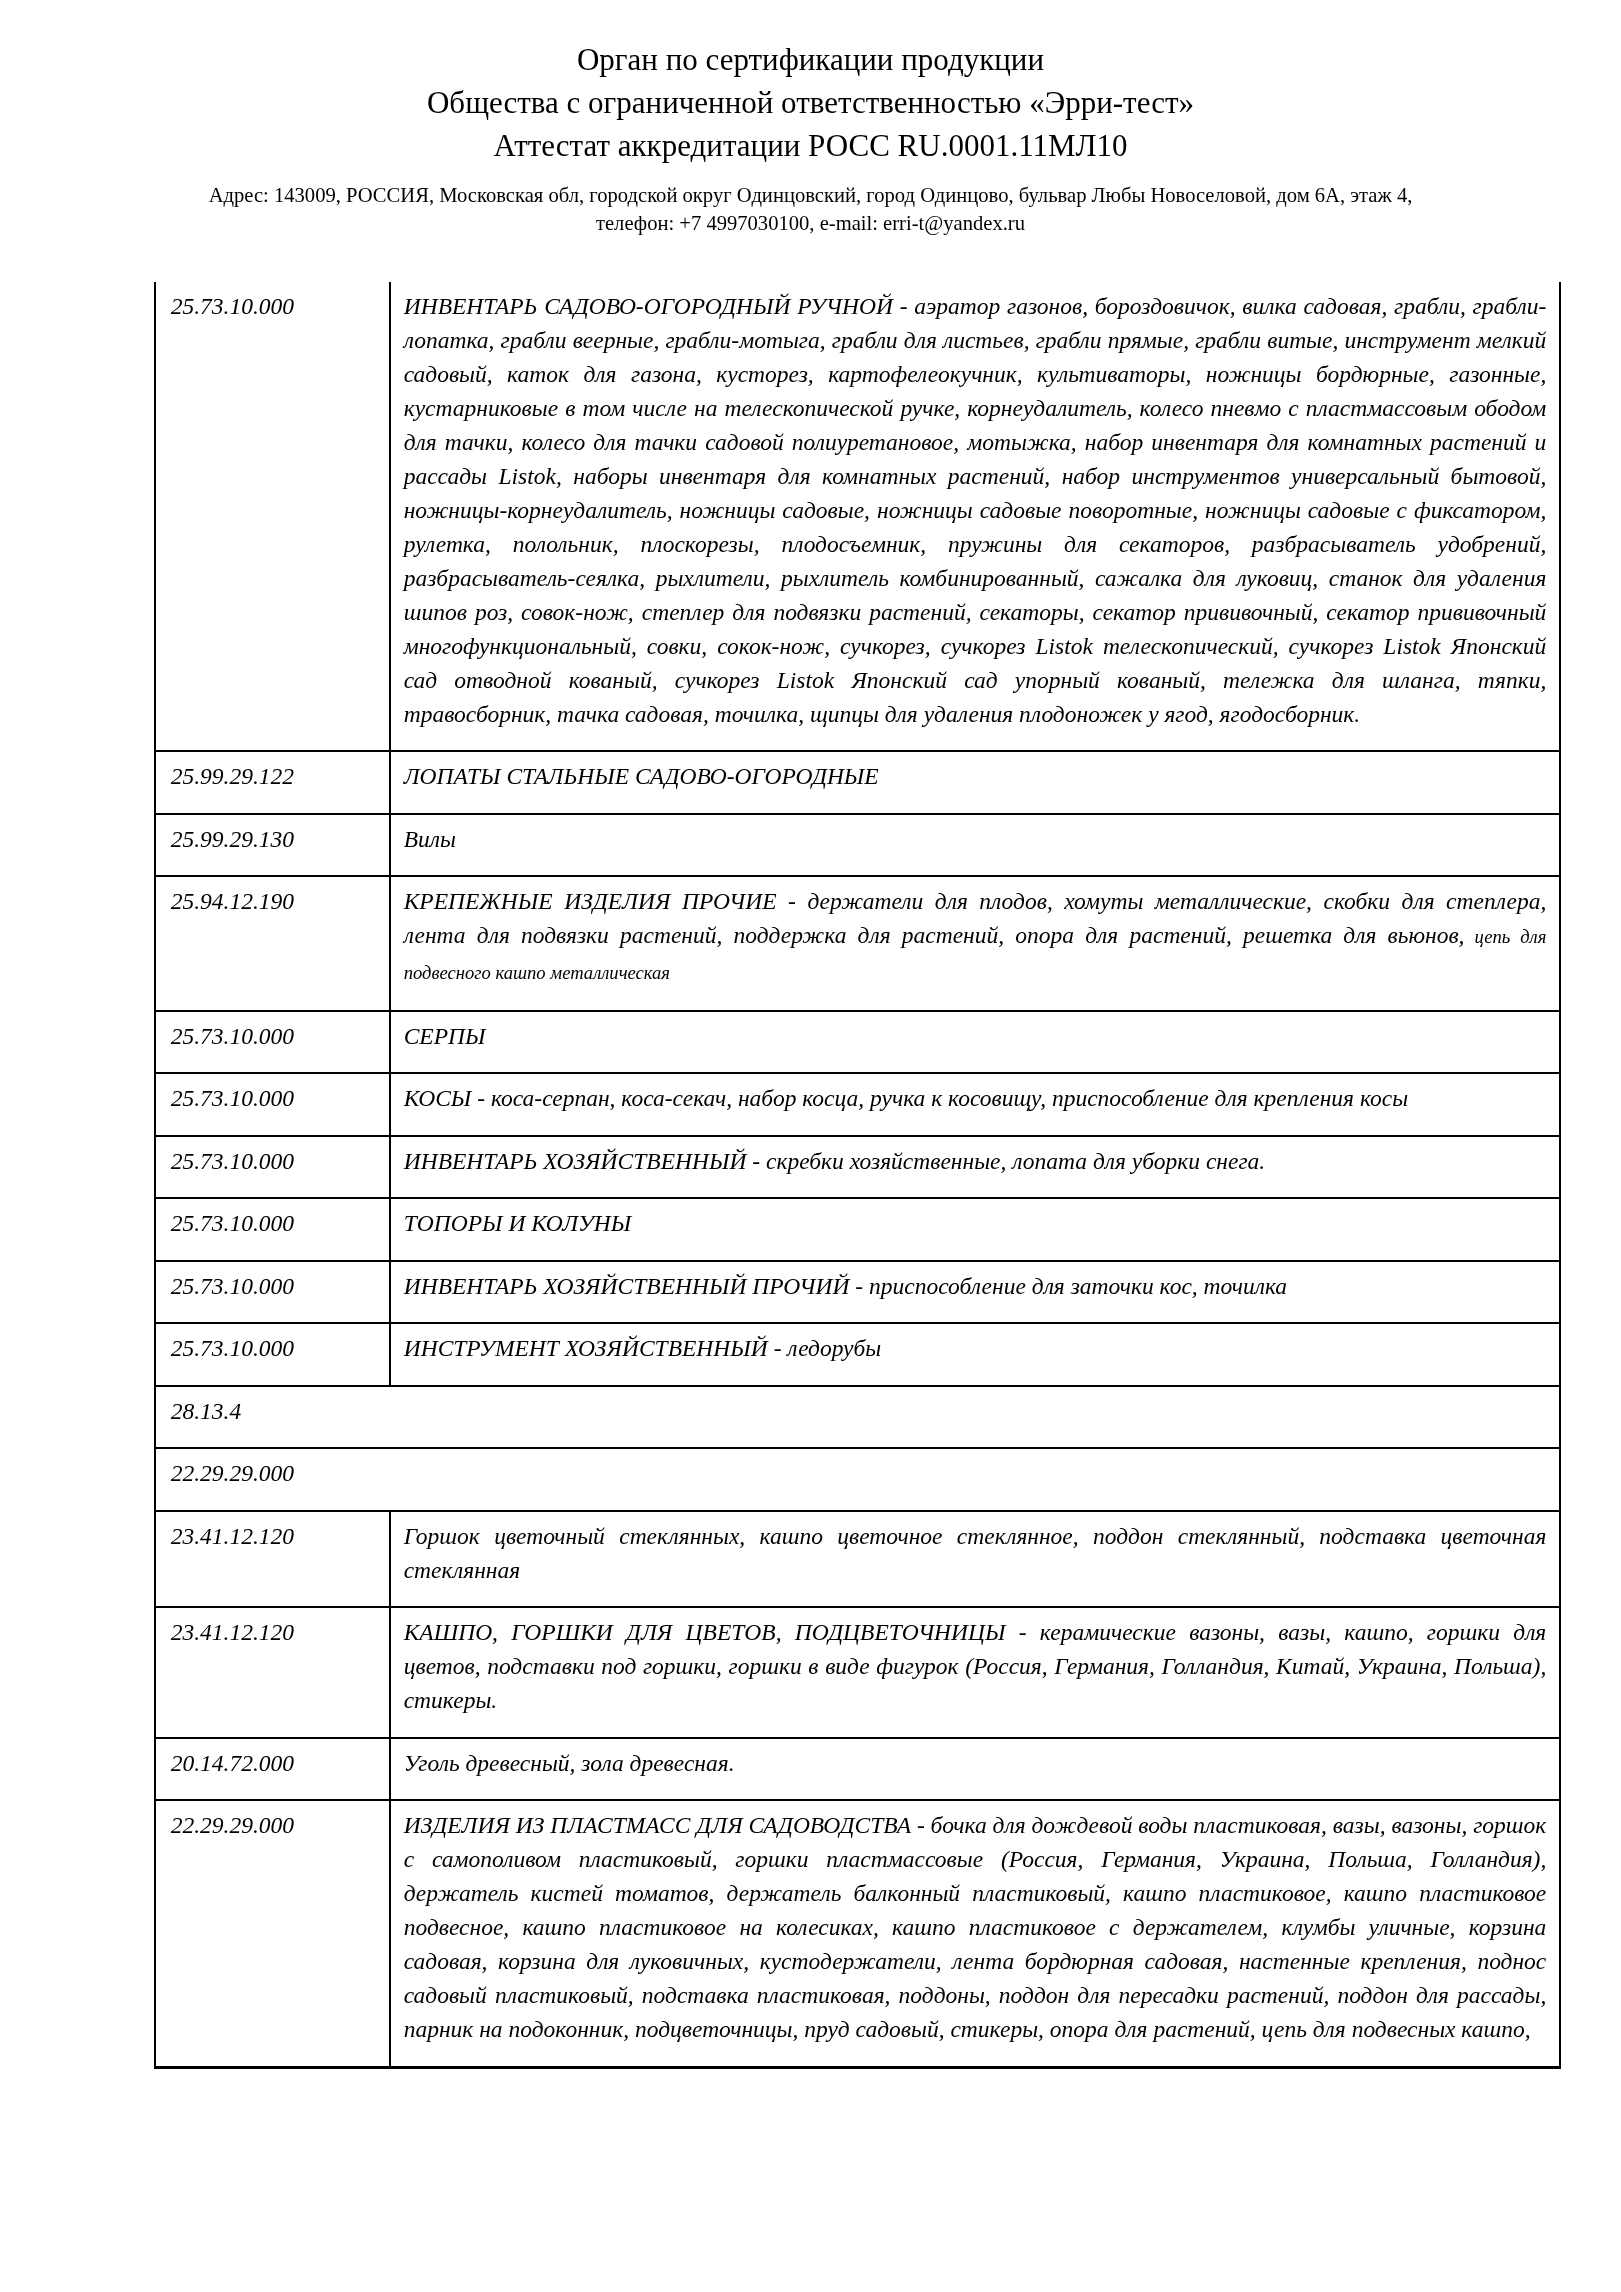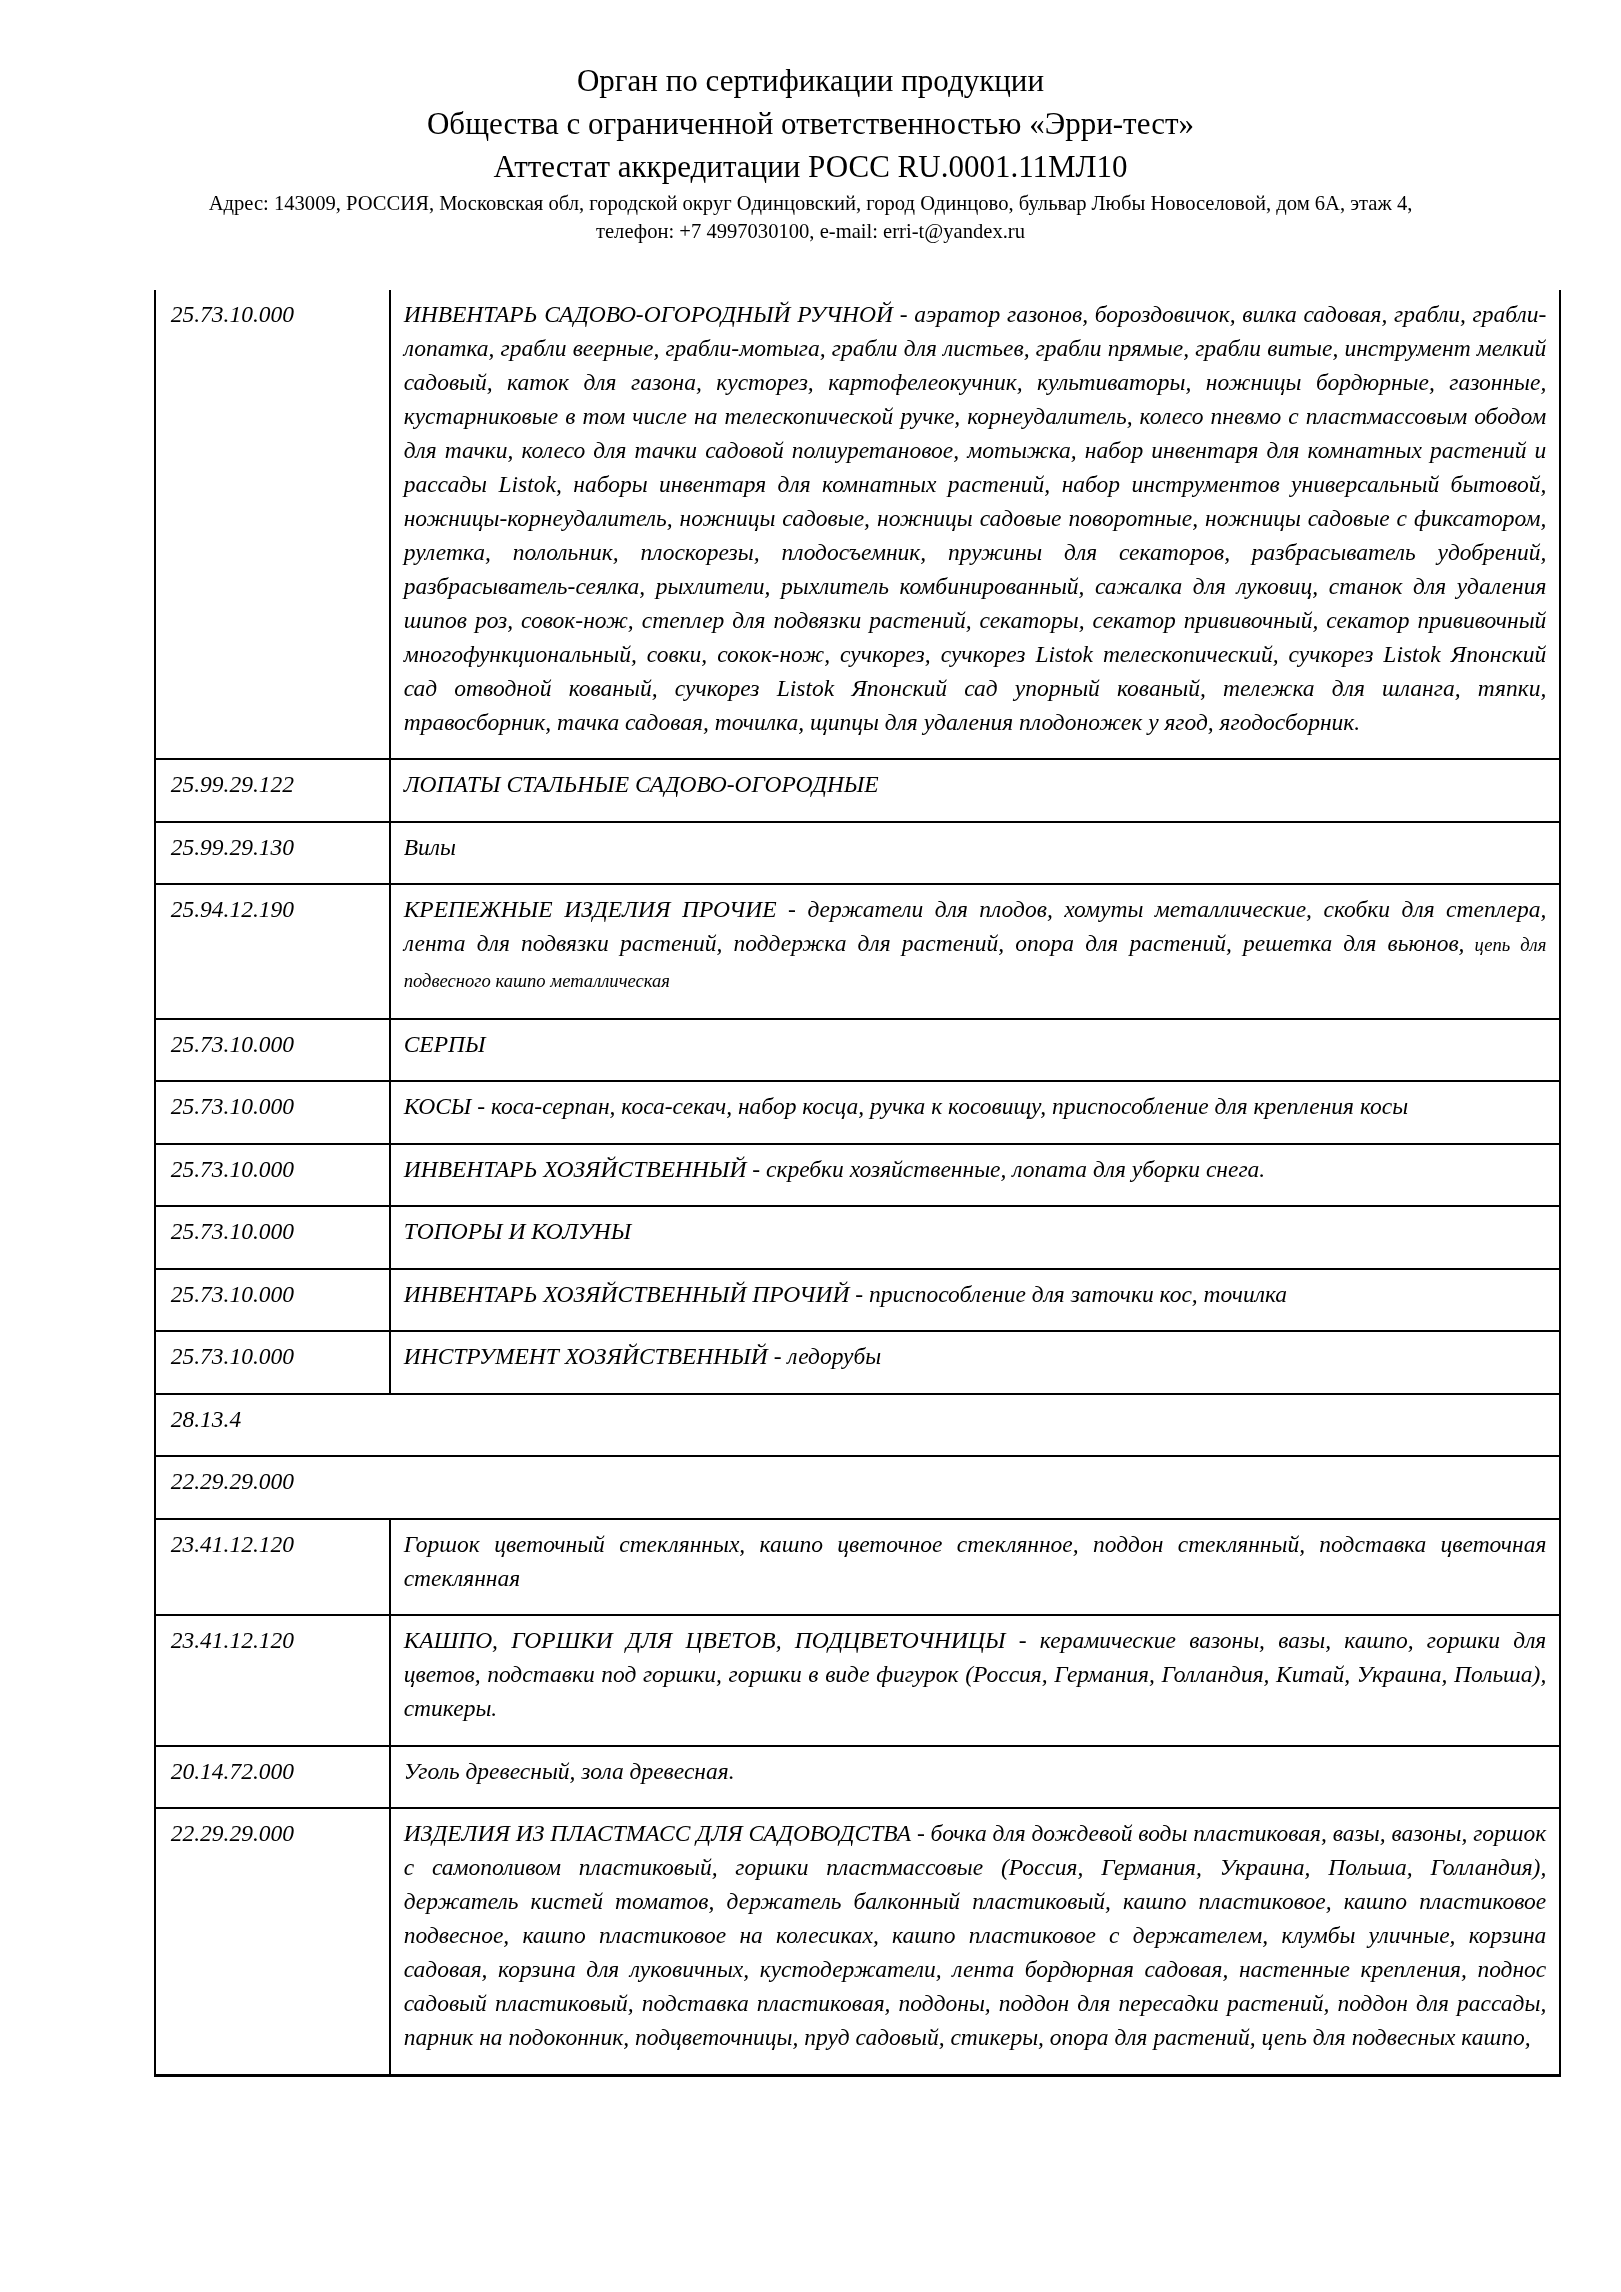--- a/index.html
+++ b/index.html
@@ -4,24 +4,24 @@
 <style>
   html, body { margin: 0; padding: 0; }
   body {
     width: 1621px; height: 2293px;
     background: #ffffff; color: #000000;
     font-family: "Liberation Serif", "DejaVu Serif", serif;
     overflow: hidden;
   }
   .page { position: relative; width: 1621px; height: 2293px; background: #ffffff; }
 
-  .doc-header { padding-top: 59px; text-align: center; }
+  .doc-header { padding-top: 38px; text-align: center; }
   .title-line { font-size: 31px; line-height: 43px; white-space: nowrap; }
   .addr-line  { font-size: 20.6px; line-height: 28px; white-space: nowrap; }
-  .addr-block { margin-top: 1px; text-align: center; }
+  .addr-block { margin-top: 14px; text-align: center; }
 
   .okpd-table {
     margin: 45px 0 0 154px;
     width: 1407px;
     box-sizing: border-box;
     border-left: 2px solid #000;
     border-right: 2px solid #000;
     border-bottom: 3.9px solid #000;
   }
   .row { display: flex; border-bottom: 2.9px solid #000; font-style: italic; }

